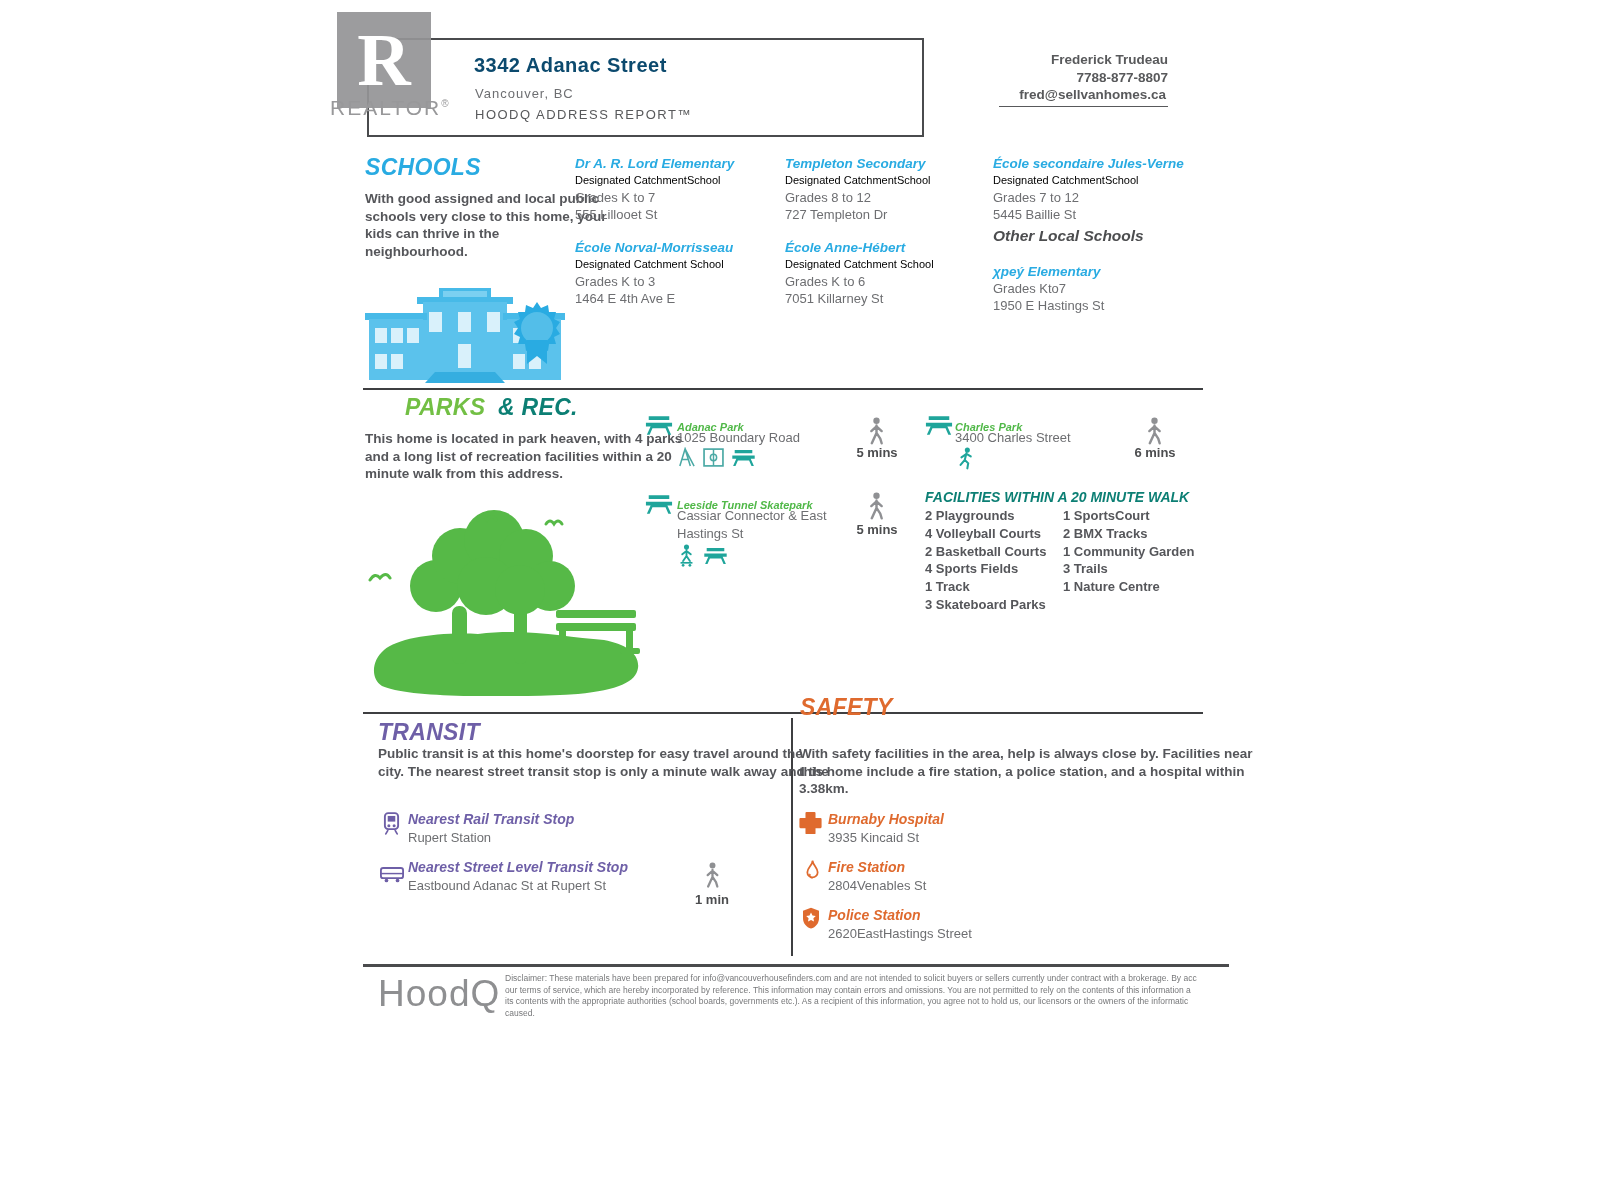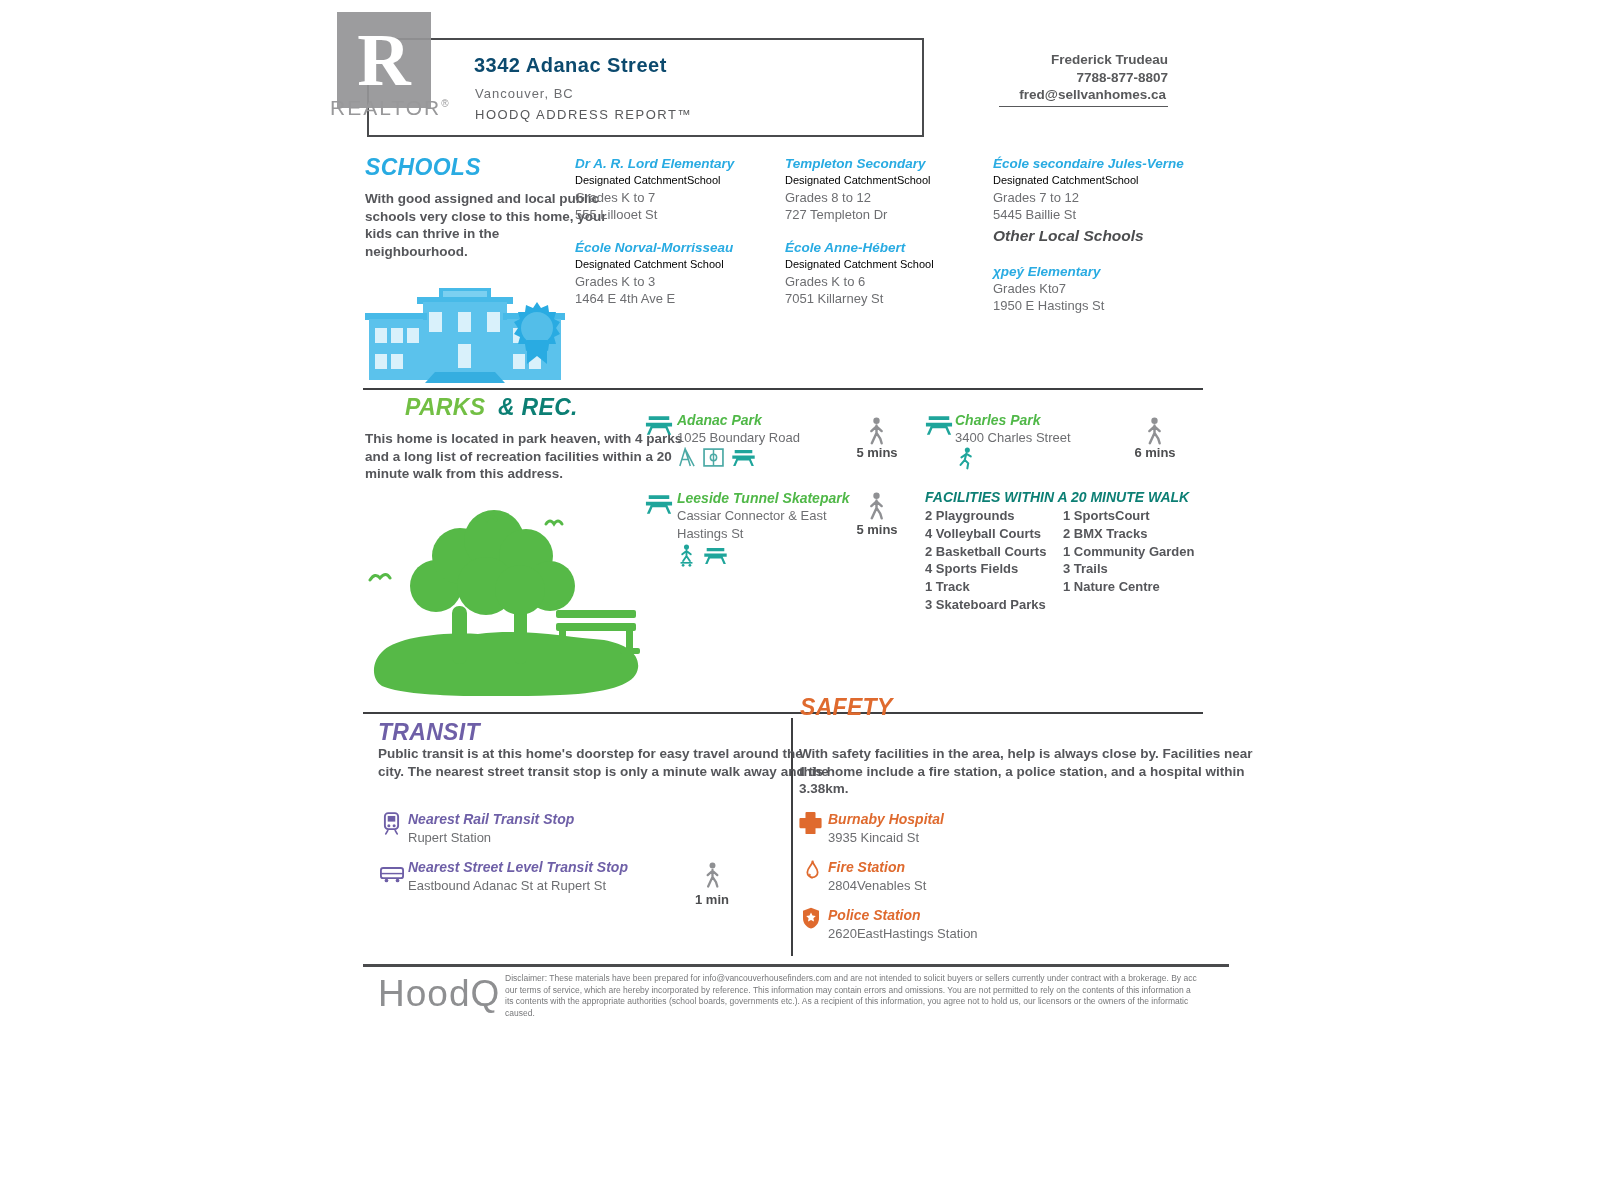--- a/index.html
+++ b/index.html
@@ -21,21 +21,21 @@
   .agent{font-size:13.5px;color:#58595B;text-align:right;line-height:17.5px;font-weight:bold;}
   .agent-email{border-bottom:1.5px solid #58595B;padding:0 2px 2px 20px;display:inline-block;}
 
   
   .sec-title{font-size:23px;font-weight:bold;font-style:italic;letter-spacing:.3px;line-height:1;}
   .intro{font-size:13.5px;font-weight:bold;color:#55565A;line-height:17.5px;}
   .sname{font-size:13.5px;font-weight:bold;font-style:italic;color:#29ABE2;line-height:17px;}
   .stype{font-size:11px;font-weight:normal;color:#000000;line-height:17px;}
   .sline{font-size:13px;color:#6D6E71;line-height:17px;}
   .other-schools{font-size:15.5px;font-weight:bold;font-style:italic;color:#4C4D4F;}
-  .pname{font-size:14px;font-weight:bold;font-style:italic;color:#50B848;line-height:18px;}
+  .pname{font-size:11px;font-weight:bold;font-style:italic;color:#50B848;line-height:18px;margin-top:7px;}
   .addr{font-size:13px;color:#6D6E71;line-height:18px;}
   .mins{font-size:13px;font-weight:bold;color:#4C4D4F;text-align:center;}
   .fac-title{font-size:14px;font-weight:bold;font-style:italic;color:#0C7F74;}
   .fac-item{font-size:13px;font-weight:bold;color:#55565A;line-height:17.8px;}
   .tname{font-size:14px;font-weight:bold;font-style:italic;color:#6E5FA7;line-height:18px;}
   .oname{font-size:14px;font-weight:bold;font-style:italic;color:#DF6A2E;line-height:18px;}
 
   .hrule{height:2px;background:#3E3F41;}
   .vrule{width:2px;background:#3E3F41;}
   .hrule-thick{height:3px;background:#4A4B4D;}
@@ -351,21 +351,21 @@
   <div class="abs oname nowrap" style="left:828px;top:858px;">Fire Station</div>
   <div class="abs addr nowrap" style="left:828px;top:877px;">2804Venables St</div>
 
   <span class="abs ic" style="left:802px;top:907px;color:#DF6A2E;">
     <svg width="18" height="22" viewBox="0 0 18 22">
         <path fill="currentColor" d="M9 0.8 L17 3.8 V11 C17 16.6 13.6 20.2 9 21.6 C4.4 20.2 1 16.6 1 11 V3.8 Z"></path>
         <path fill="#fff" d="M9 5.6 l1.5 3 3.3 .4 -2.4 2.3 .6 3.3 L9 13 l-3 1.6 .6 -3.3 L4.2 9 l3.3 -.4 z"></path>
       </svg>
   </span>
   <div class="abs oname nowrap" style="left:828px;top:906px;">Police Station</div>
-  <div class="abs addr nowrap" style="left:828px;top:925px;">2620EastHastings Station</div>
+  <div class="abs addr nowrap" style="left:828px;top:925px;">2620EastHastings Street</div>
 
   <div class="abs hrule-thick" style="left:363px;top:964px;width:866px;"></div>
   <div class="abs hoodq-logo nowrap" style="left:378px;top:973px;">HoodQ</div>
   <div class="abs disclaimer" style="left:505px;top:973px;">
     <div>Disclaimer: These materials have been prepared for info@vancouverhousefinders.com and are not intended to solicit buyers or sellers currently under contract with a brokerage. By acc</div>
     <div>our terms of service, which are hereby incorporated by reference. This information may contain errors and omissions. You are not permitted to rely on the contents of this information a</div>
     <div>its contents with the appropriate authorities (school boards, governments etc.). As a recipient of this information, you agree not to hold us, our licensors or the owners of the informatic</div>
     <div>caused.</div>
   </div>
 

